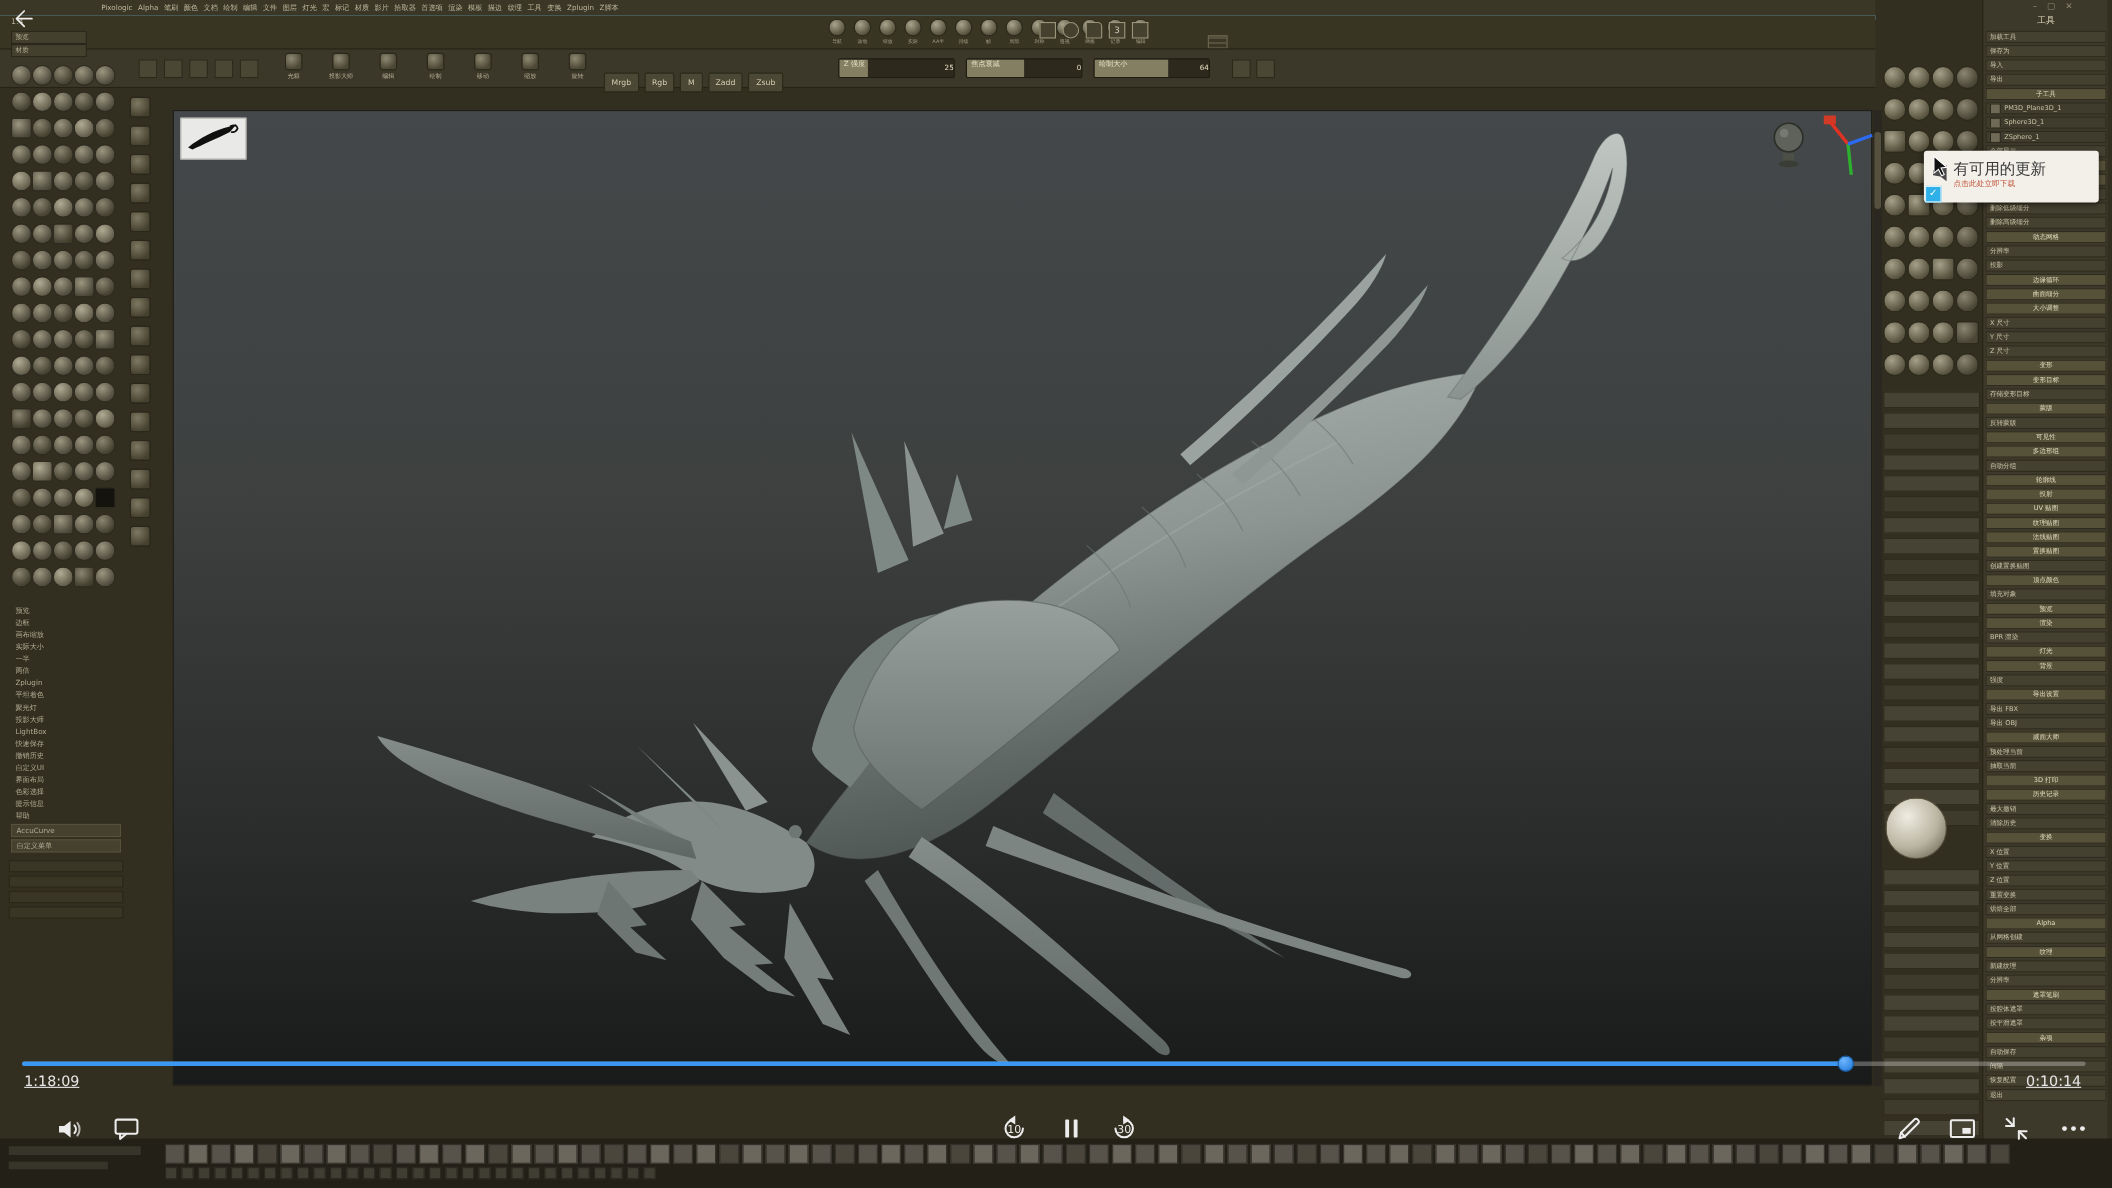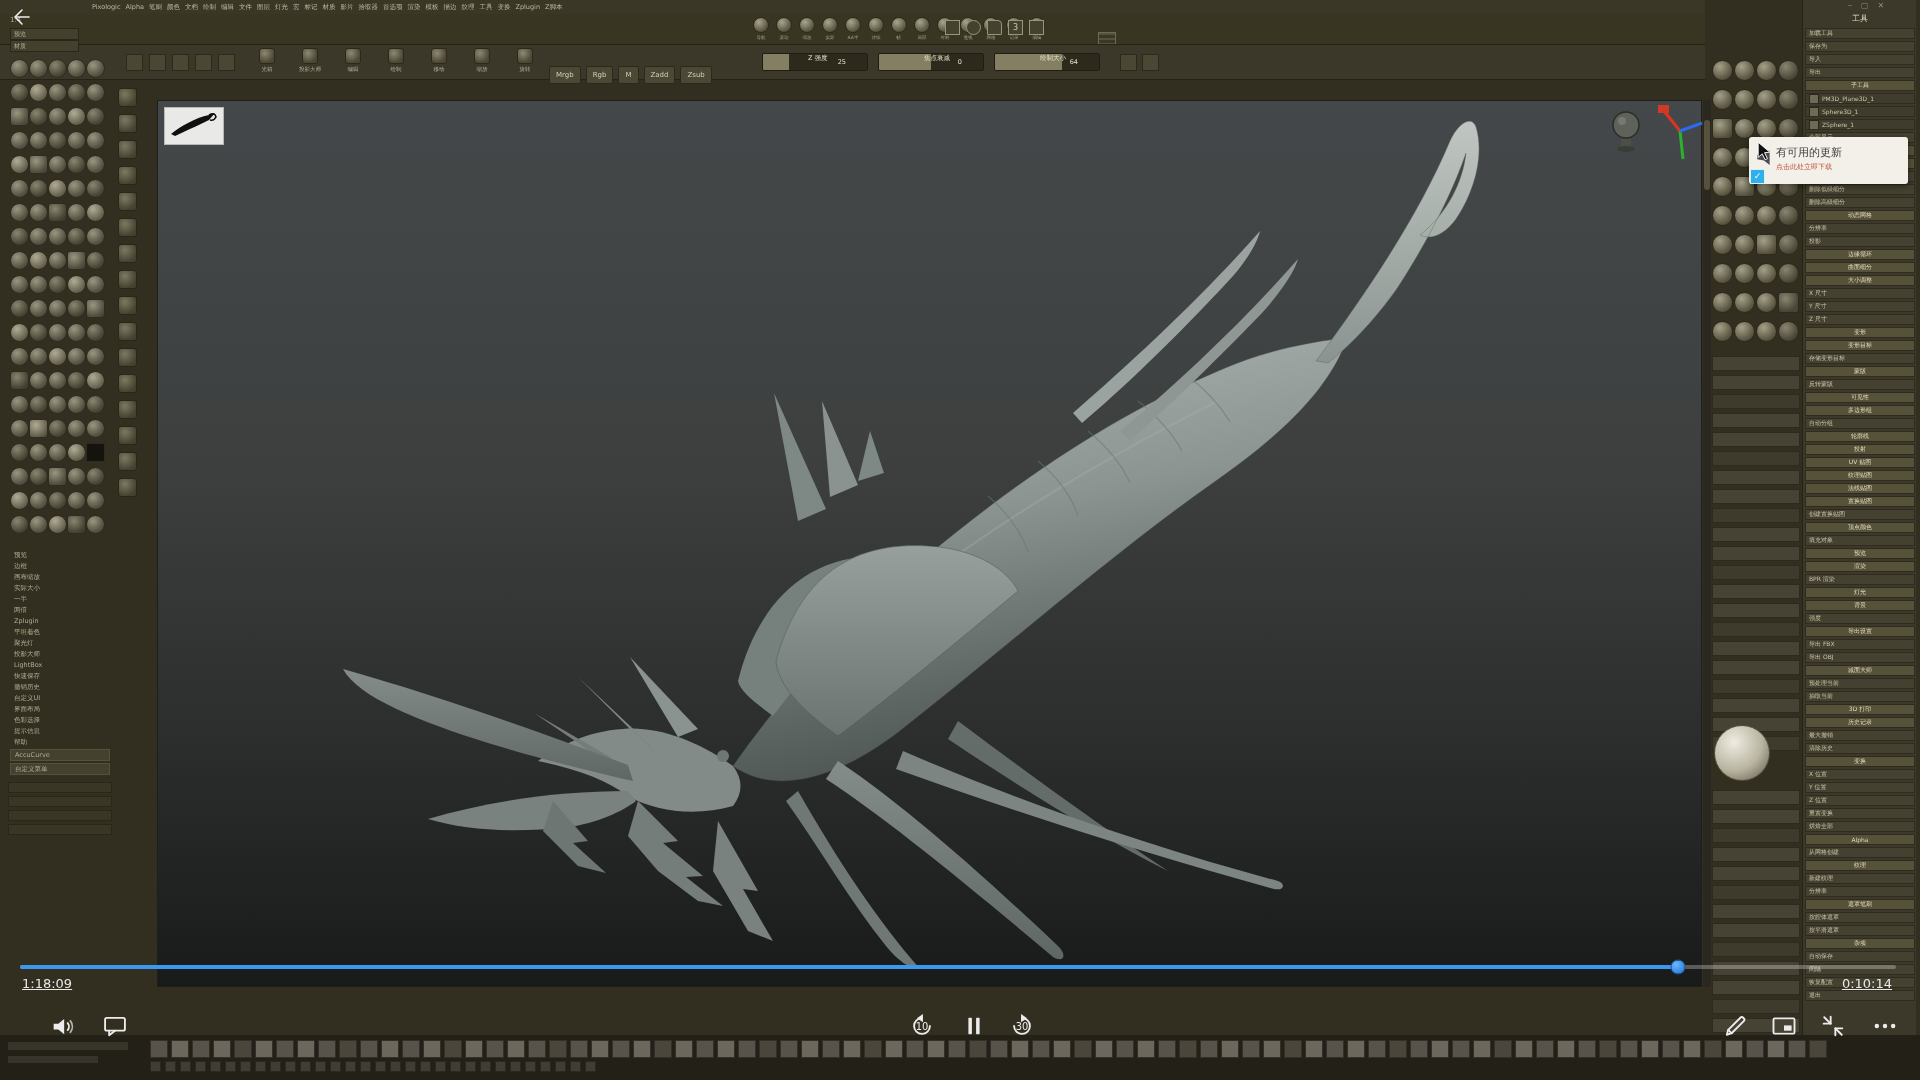--- a/index.html
+++ b/index.html
@@ -24,22 +24,22 @@
   .tb-plain{position:absolute;left:126px;top:9px;display:flex;gap:6px;}
   .tb-plain .sq{width:15px;height:15px;background:#4b4735;border:1px solid #2b2919;}
   .tb-btns{position:absolute;left:248px;top:3px;display:flex;gap:5px;align-items:flex-start;}
   .tb-btn{width:38px;display:flex;flex-direction:column;align-items:center;}
   .tb-btn .ic{width:14px;height:14px;background:radial-gradient(circle at 35% 30%,#8d8870,#4c4836 70%);border:1px solid #2b2919;border-radius:3px;}
   .tb-btn .lb{font-size:5.5px;color:#b4af94;margin-top:2px;white-space:nowrap;}
   .tb-chip{height:16px;margin-top:18px;padding:0 6px;background:#4c4836;border:1px solid #2b2919;border-radius:2px;font-size:7px;color:#d4cfb2;display:flex;align-items:center;}
   .tb-sliders{position:absolute;left:762px;top:8px;display:flex;gap:10px;}
   .tb-slider{position:relative;width:104px;height:16px;background:#2d2a1d;border:1px solid #1f1d12;border-radius:2px;overflow:hidden;}
   .tb-slider .fill{position:absolute;left:0;top:0;bottom:0;background:#847e63;}
-  .tb-slider .lb{position:absolute;left:4px;top:0;font-size:6.5px;color:#e6e1c4;z-index:1;white-space:nowrap;margin-left:41px;}
-  .tb-slider .val{position:absolute;right:21px;top:4px;font-size:6.5px;color:#e6e1c4;z-index:1;}
+  .tb-slider .lb{position:absolute;left:4px;top:0;font-size:6.5px;color:#e6e1c4;z-index:1;white-space:nowrap;}
+  .tb-slider .val{position:absolute;right:0;top:4px;font-size:6.5px;color:#e6e1c4;z-index:1;}
   .tb-extra{position:absolute;left:1120px;top:9px;display:flex;gap:5px;}
   .tb-extra .sq{width:15px;height:15px;background:#4b4735;border:1px solid #2b2919;}
 
   .corner-ratio{position:absolute;left:10px;top:16px;font-size:7px;color:#b4af94;}
   .corner-box{position:absolute;left:10px;width:64px;height:10px;background:#44402e;border:1px solid #29271a;font-size:6px;color:#b4af94;line-height:10px;padding-left:3px;}
 
   .left-shelf{position:absolute;left:118px;top:88px;display:flex;flex-direction:column;gap:7px;}
   .left-shelf .slot{width:17px;height:17px;background:radial-gradient(circle at 35% 30%,#7d7861,#45412f 75%);border:1px solid #29271a;border-radius:3px;}
   .left-brushes{position:absolute;left:10px;top:59px;width:98px;display:grid;grid-template-columns:repeat(5,19px);grid-auto-rows:24px;}
   .brush{width:17px;height:17px;border-radius:50%;background:radial-gradient(circle at 35% 30%,#9b967f,#565243 65%,#3c392c);border:1px solid #2e2b20;}
@@ -80,21 +80,21 @@
   .tray{position:absolute;left:150px;top:1040px;display:flex;gap:3px;}
   .tray .t{width:16px;height:16px;background:#57534a;border:1px solid #33302a;}
   .tray .t:nth-child(2n){background:#6b675c;}
   .tray .t:nth-child(5n){background:#4a463c;}
   .tray-small{position:absolute;left:150px;top:1061px;display:flex;gap:4px;}
   .tray-small .t{width:9px;height:9px;background:#403d32;border:1px solid #2a2820;}
   .corner-bar{position:absolute;background:#37342a;}
 
   
   .notif{position:absolute;left:1749px;top:137px;width:159px;height:47px;background:#f3f0ea;border-radius:3px;box-shadow:0 2px 6px rgba(0,0,0,.45);z-index:40;}
-  .notif .title{position:absolute;left:27px;top:8px;font-size:11px;color:#3a3a3a;white-space:nowrap;}
+  .notif .title{position:absolute;left:27px;top:8px;font-size:14px;color:#3a3a3a;white-space:nowrap;}
   .notif .sub{position:absolute;left:27px;top:25px;font-size:7px;color:#c2543a;white-space:nowrap;text-align:center;}
   .notif-check{position:absolute;left:1750px;top:169px;width:13px;height:13px;background:#2fb0e8;border:1px solid #d9effa;color:#fff;font-size:9px;line-height:13px;text-align:center;z-index:41;}
   .cursor{position:absolute;left:1757px;top:141px;z-index:60;}
 
   
   .pl{position:absolute;inset:0;z-index:50;pointer-events:none;}
   .pl>*{pointer-events:auto;}
   .back-btn{position:absolute;left:8px;top:4px;width:26px;height:26px;}
   .track{position:absolute;left:20px;top:965px;width:1876px;height:4px;background:rgba(255,255,255,.28);border-radius:2px;}
   .track .fill{position:absolute;left:0;top:0;bottom:0;background:#3b97f2;border-radius:2px;}

